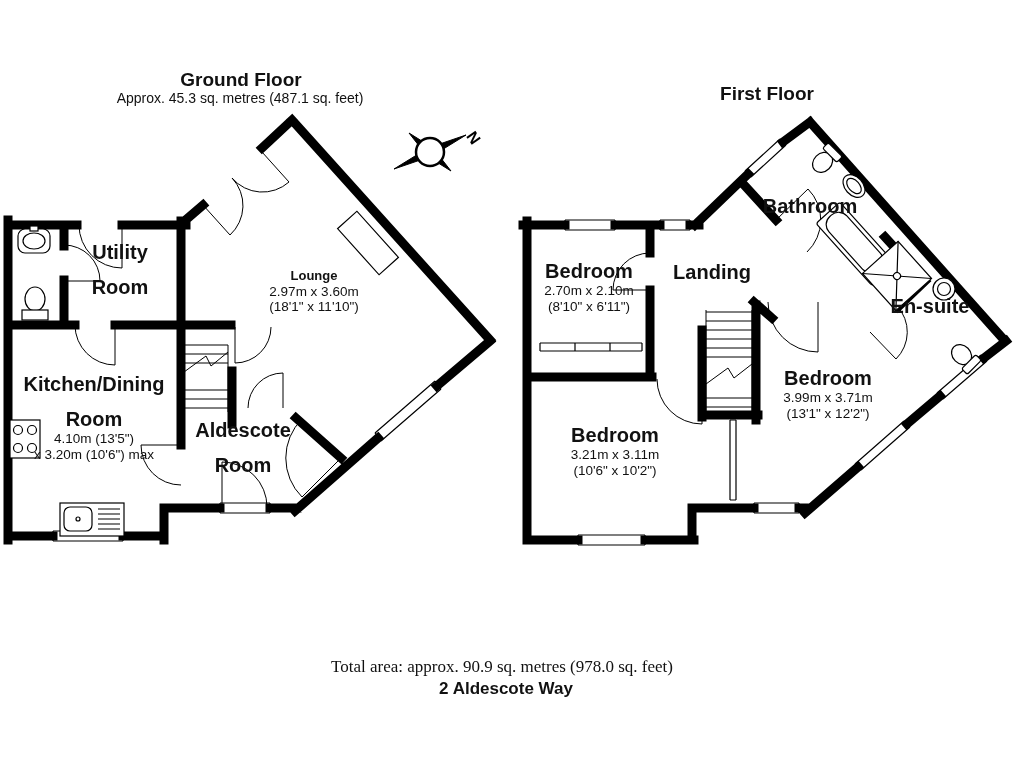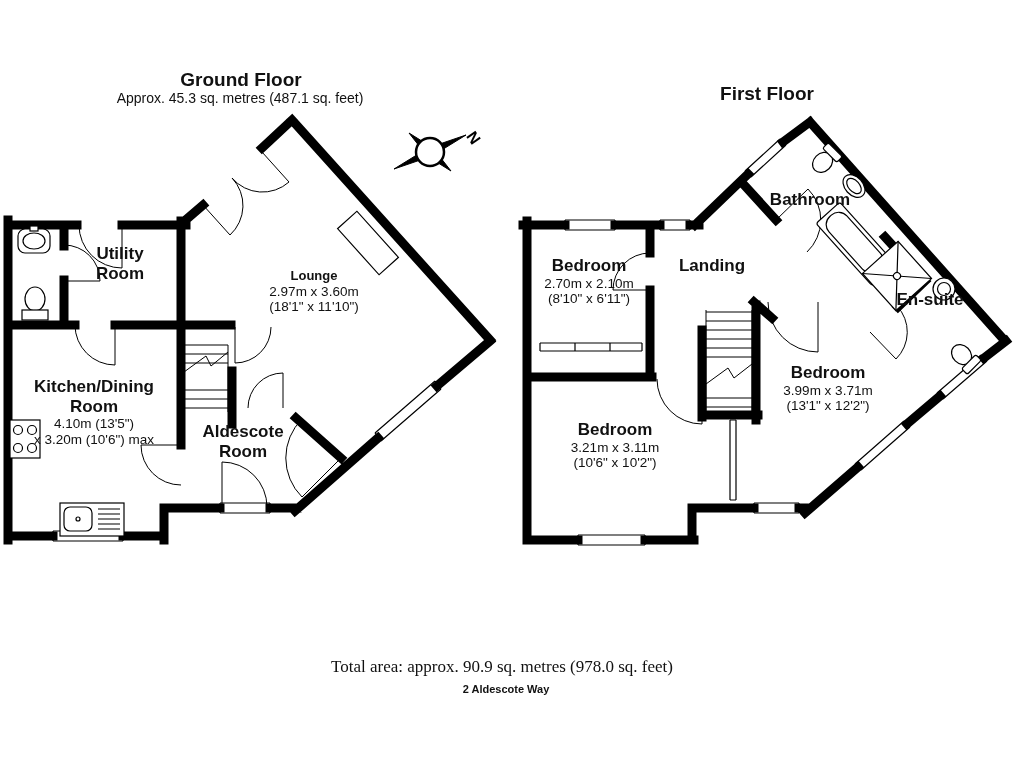--- a/index.html
+++ b/index.html
@@ -2,25 +2,25 @@
 <html><head>
 <meta charset="utf-8">
 <style>
   html,body{margin:0;padding:0;background:#fff;}
   .canvas{position:relative;width:1024px;height:768px;background:#fff;overflow:hidden;
           font-family:"Liberation Sans",sans-serif;color:#111;}
   .plan-svg{position:absolute;left:0;top:0;}
   .lbl{position:absolute;transform:translate(-50%,-50%);text-align:center;white-space:nowrap;line-height:1.15;}
   .title{font-size:19px;font-weight:bold;}
   .subtitle{font-size:14px;}
-  .rn{display:block;font-weight:bold;font-size:17px;}
+  .rn{display:block;font-weight:bold;font-size:20px;margin-top:12px;}
   .rn-lg{display:block;font-weight:bold;font-size:13px;}
   .dim{display:block;font-size:13.5px;}
   .foot1{font-size:17px;font-family:Liberation Serif, serif;}
-  .foot2{font-size:11px;font-weight:bold;}
+  .foot2{font-size:17px;font-weight:bold;}
 </style>
 </head>
 <body>
 
 <div class="canvas">
 
   <svg class="plan-svg" width="1024" height="768" viewBox="0 0 1024 768">
 
     <g>
 

